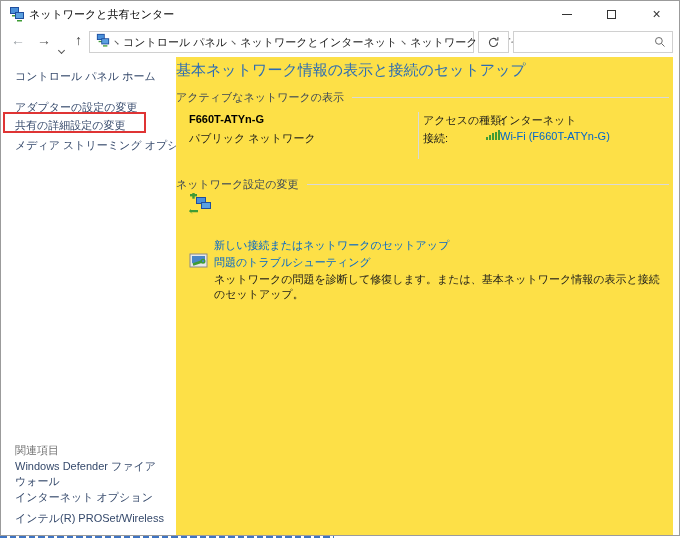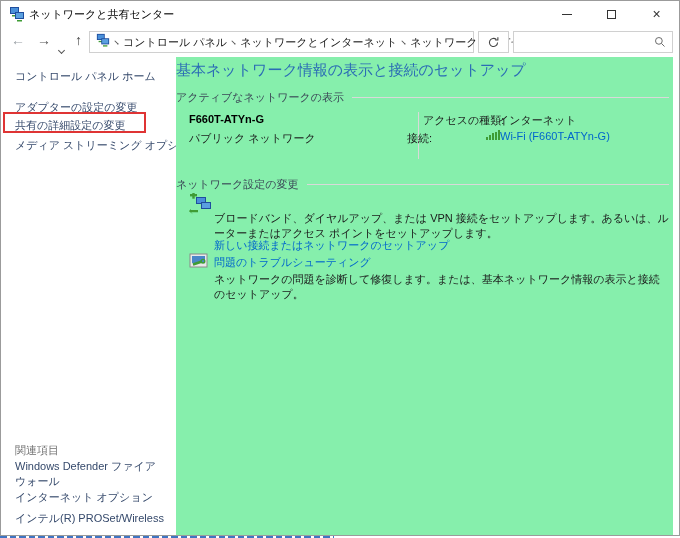--- a/index.html
+++ b/index.html
@@ -53,32 +53,32 @@
   .sl-home { top:12px; }
   .sl-adapter { top:43px; }
   .sl-sharing { top:61px; }
   .sl-media { top:81px; }
   .redbox { position:absolute; left:2px; top:55px; width:143px; height:21px; border:2px solid #df3434; pointer-events:none; }
   .see-header { position:absolute; left:14px; top:386px; font-size:11px; color:#707070; }
   .sl-defender { top:402px; width:150px; white-space:normal; line-height:15px; }
   .sl-inet { top:433px; }
   .sl-intel { top:454px; }
   
-  .main { position:absolute; left:175px; top:56px; right:6px; bottom:0; background:#86efac; }
+  .main { position:absolute; left:175px; top:56px; right:6px; bottom:0; background:#fde047; }
   .h1 { position:absolute; left:0; top:4px; font-size:15px; font-weight:400; color:#2b6cb5; white-space:nowrap; }
   .section { position:absolute; left:0; right:4px; display:flex; align-items:center; gap:8px; }
   .sec1 { top:33px; } .sec2 { top:120px; }
   .section .sec-title { font-size:11px; color:#3a4656; white-space:nowrap; }
   .section .rule { flex:1; height:1px; background:#d9d9d9; }
   .netname { position:absolute; left:13px; top:56px; font-size:11px; font-weight:bold; color:#000; }
   .nettype { position:absolute; left:13px; top:74px; font-size:11px; color:#1a1a1a; }
   .vdivider { position:absolute; left:242px; top:55px; width:1px; height:47px; background:#d9d9d9; }
   .acc-label { position:absolute; left:247px; top:56px; font-size:11px; }
   .acc-value { position:absolute; left:322px; top:56px; font-size:11px; }
-  .conn-label { position:absolute; left:231px; top:74px; font-size:11px; }
+  .conn-label { position:absolute; left:247px; top:74px; font-size:11px; }
   .conn-wrap { position:absolute; left:310px; top:73px; display:flex; align-items:flex-start; }
   .link { color:#0066cc; font-size:11px; cursor:pointer; text-decoration:none; white-space:nowrap; }
   .task-icon { position:absolute; left:13px; }
   .ti1 { top:136px; } .ti2 { top:196px; }
   .task-title { position:absolute; left:38px; font-size:11px; }
   .tt1 { top:137px;margin-top:44px; } .tt2 { top:198px; }
   .task-desc { position:absolute; left:38px; width:455px; font-size:11px; line-height:15px; color:#1a1a1a; }
   .td1 { top:154px; } .td2 { top:215px; }
   
   .wifi { display:inline-flex; align-items:flex-end; gap:1px; height:10px; }
@@ -207,21 +207,20 @@
         <rect x="1" y="1" width="7" height="2.4" fill="#3f9c35"></rect>
         <rect x="3.3" y="-1.3" width="2.4" height="7" fill="#3f9c35"></rect>
         <rect x="7" y="4" width="10" height="7" fill="#1f4e9e"></rect>
         <rect x="8" y="5" width="8" height="5" fill="#4a90d9"></rect>
         <rect x="12" y="9" width="10" height="7" fill="#1f4e9e"></rect>
         <rect x="13" y="10" width="8" height="5" fill="#5aa0e0"></rect>
         <path d="M2 17 l7 0 0 2.2 -7 0 2.2 2.2 -4.4 -3.3 2.2 -2.2 z" fill="#3f9c35"></path>
       </svg>
     </span>
     <a class="task-title link tt1">新しい接続またはネットワークのセットアップ</a>
-    <p class="task-desc td1">ブロードバンド、ダイヤルアップ、または VPN 接続をセットアップします。あるいは、ルーターまたはアクセス ポイントをセットアップします。</p>
 
     <span class="task-icon ti2">
       <svg width="20" height="18" viewBox="0 0 20 18">
         <rect x="1" y="1" width="17" height="13" fill="#e9e9e9" stroke="#8a8a8a" stroke-width="1"></rect>
         <rect x="3" y="3" width="13" height="7" fill="#4a86c8"></rect>
         <path d="M4 11.5 L13 8.5" stroke="#3f9c35" stroke-width="2.6" fill="none"></path>
         <circle cx="14" cy="8.2" r="1.8" fill="none" stroke="#3f9c35" stroke-width="1.4"></circle>
       </svg>
     </span>
     <a class="task-title link tt2">問題のトラブルシューティング</a>

